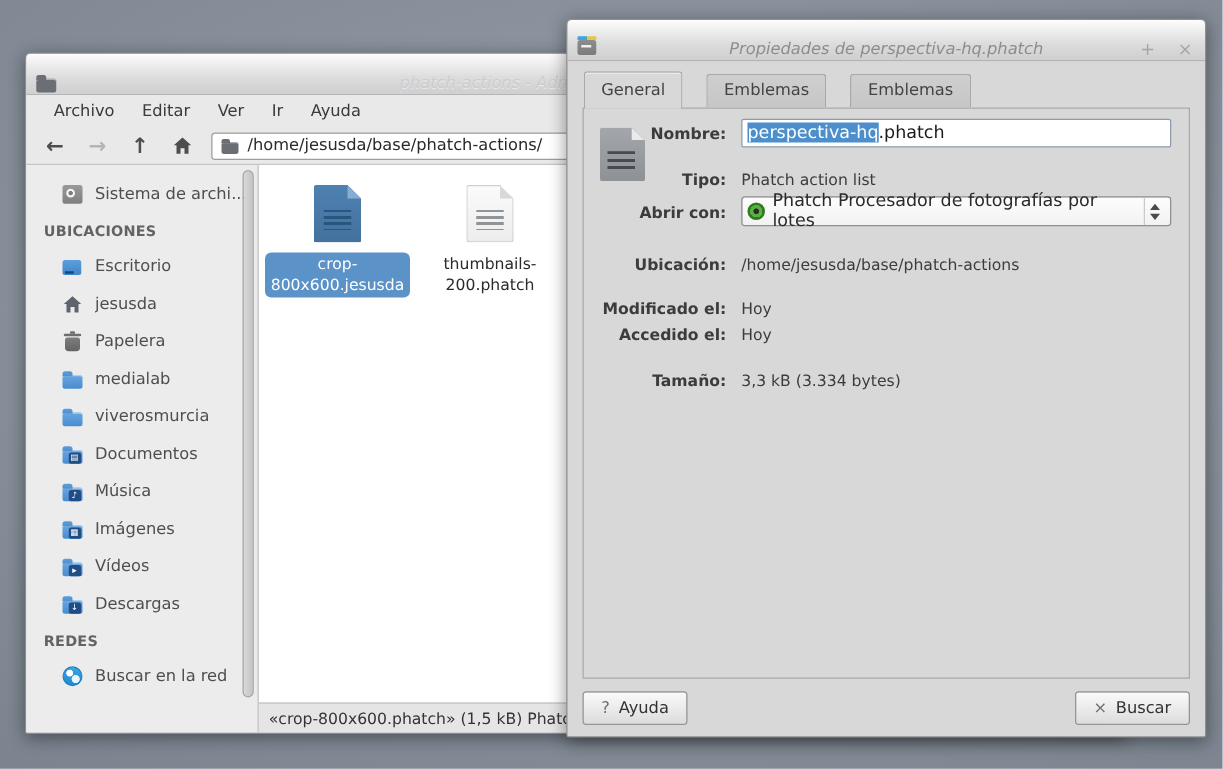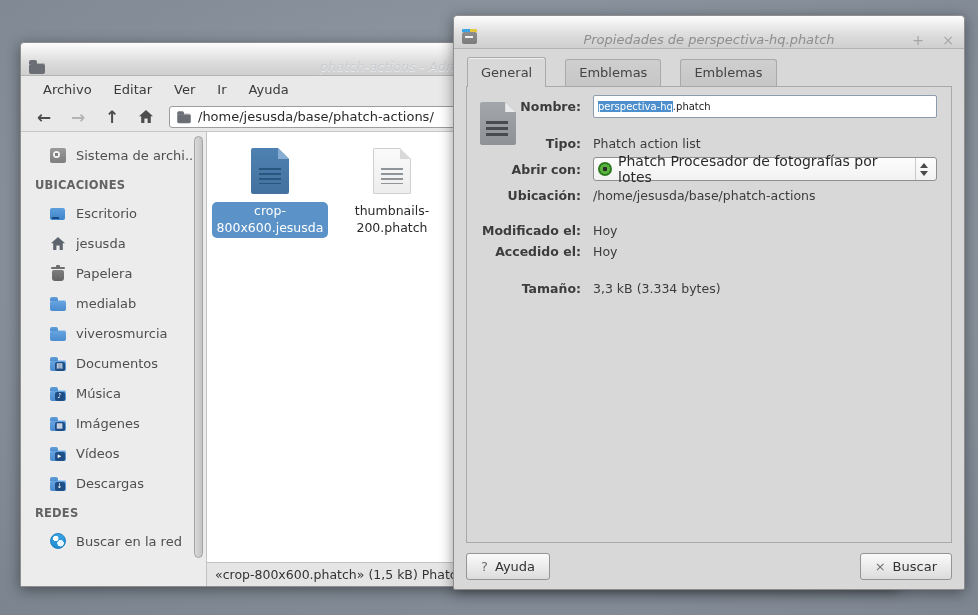--- a/index.html
+++ b/index.html
@@ -120,37 +120,37 @@
   .tab { font-size:13px; color:#444; padding:5px 13px 6px; border:1px solid #a9a9a9; border-bottom:none;
          border-radius:3px 3px 0 0; background:linear-gradient(#cfcfcf,#c6c6c6); margin-top:3px; position:relative; }
   .tab.active { background:#d8d8d8; margin-top:0; padding-top:7px; z-index:2; top:1px;
                 box-shadow:inset 0 1px 0 #f0f0f0; }
   .tab-frame { margin:0 12px; border:1px solid #a9a9a9; flex:1; background:#d8d8d8; position:relative;
                padding:4px 14px 10px; }
   .drow { display:grid; grid-template-columns:100px 1fr; column-gap:12px; align-items:center; }
   .dlabel { font-size:12.5px; font-weight:bold; color:#3c3c3c; text-align:right; white-space:nowrap; }
   .dval { font-size:12.5px; color:#3c3c3c; white-space:nowrap; }
   .name-input { height:23px; background:#fff; border:1px solid #8c9cac; border-radius:2px;
-                display:flex; align-items:center; padding:0 4px; font-size:10px; color:#1a1a1a; overflow:hidden; }
+                display:flex; align-items:center; padding:0 4px; font-size:14px; color:#1a1a1a; overflow:hidden; }
   .name-sel { background:#4d8fcc; color:#fff; }
   .combo { height:24px; background:linear-gradient(#fdfdfd,#f2f2f2); border:1px solid #8f8f8f; border-radius:3px;
            display:flex; align-items:center; gap:6px; padding:0 4px; font-size:14px; color:#2a2a2a; }
   .phatch-ico { width:14px; height:14px; border-radius:50%; flex:none;
                 background:radial-gradient(circle at 50% 50%, #2a2a2a 0 2px, #57b33e 2.5px 5px, #2e7a1f 5px 7px); }
   .spinner { margin-left:auto; display:flex; flex-direction:column; gap:3px; padding:0 4px; border-left:1px solid #c9c9c9; height:100%; justify-content:center; }
   .spin-up { width:0; height:0; border-left:4px solid transparent; border-right:4px solid transparent; border-bottom:5px solid #4a4a4a; }
   .spin-dn { width:0; height:0; border-left:4px solid transparent; border-right:4px solid transparent; border-top:5px solid #4a4a4a; }
   .dlg-btnrow { height:46px; display:flex; align-items:center; padding:0 12px; }
   .btn { height:27px; display:inline-flex; align-items:center; gap:7px; padding:0 14px;
          background:linear-gradient(#fafafa,#dcdcdc); border:1px solid #949494; border-radius:3px;
          font-size:13px; color:#333; }
   .btn .glyph { color:#6f6f6f; font-size:13px; }
   .spacer { flex:1; }
   .gap8 { height:9px; } .gap14 { height:15px; } .gap16 { height:17px; }
-  .mt6 { margin-top:6px; } .mt7 { margin-top:7px; }
+  .mt6 { margin-top:6px; } .mt7 { margin-top:23px; }
 </style>
 </head>
 <body>
 
 <div class="window" id="fm">
   <div class="titlebar">
     <span class="icn-folder grey"></span>
     <span class="title">phatch-actions - Administrador de archivos</span>
   </div>
 

